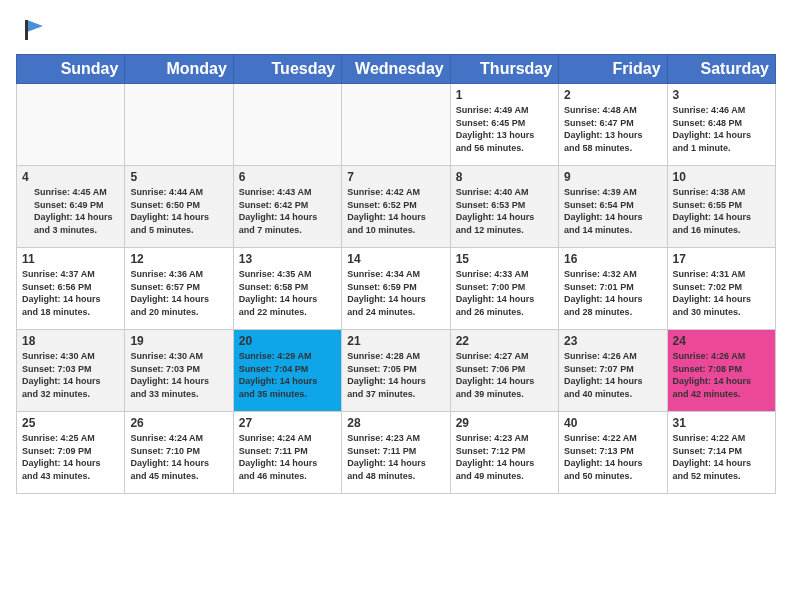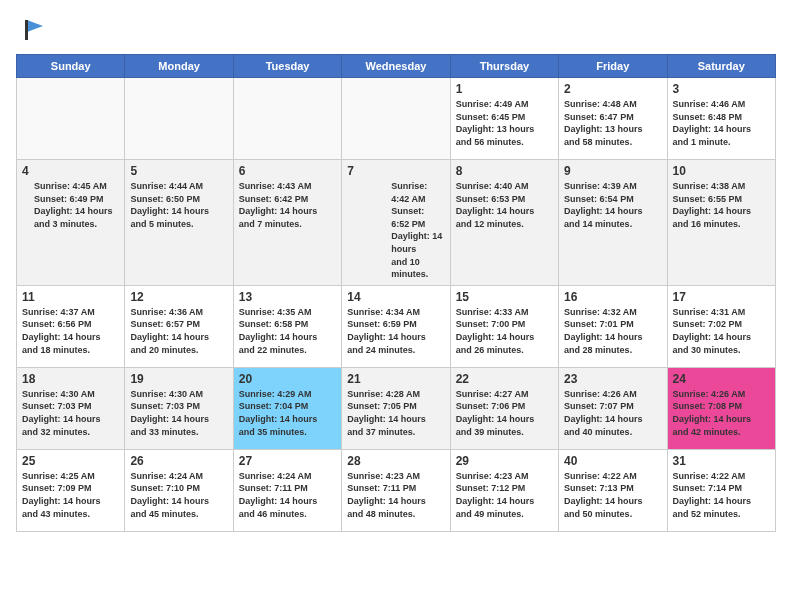--- a/index.html
+++ b/index.html
@@ -54,23 +54,23 @@
       color: #555;
     }
     table {
       width: 100%;
       border-collapse: collapse;
       table-layout: fixed;
     }
     thead th {
       background-color: #4472c4;
       color: white;
-      text-align: center;
+      text-align: right;
       padding: 5px 6px;
-      font-size: 11px;
+      font-size: 16px;
       font-weight: bold;
       border: 1px solid #3a60a8;
     }
     td {
       vertical-align: top;
       border: 1px solid #ccc;
       padding: 4px 5px;
       font-size: 9.5px;
       color: #333;
       height: 82px;
@@ -178,21 +178,21 @@
           </td>
           <td style="background-color: rgb(242, 242, 242);">
             <div class="day-num">6</div>
             <div class="day-detail" style="white-space: pre-line;">Sunrise: 4:43 AM
 Sunset: 6:42 PM
 Daylight: 14 hours
 and 7 minutes.</div>
           </td>
           <td style="background-color: rgb(242, 242, 242);">
             <div class="day-num">7</div>
-            <div class="day-detail" style="white-space: pre-line; margin-left: 44px;">Sunrise: 4:42 AM
+            <div class="day-detail" style="white-space: pre-line;">Sunrise: 4:42 AM
 Sunset: 6:52 PM
 Daylight: 14 hours
 and 10 minutes.</div>
           </td>
           <td style="background-color: rgb(242, 242, 242);">
             <div class="day-num">8</div>
             <div class="day-detail" style="white-space: pre-line;">Sunrise: 4:40 AM
 Sunset: 6:53 PM
 Daylight: 14 hours
 and 12 minutes.</div>
@@ -271,21 +271,21 @@
 Daylight: 14 hours
 and 32 minutes.</div>
           </td>
           <td style="background-color: rgb(242, 242, 242);">
             <div class="day-num">19</div>
             <div class="day-detail" style="white-space: pre-line;">Sunrise: 4:30 AM
 Sunset: 7:03 PM
 Daylight: 14 hours
 and 33 minutes.</div>
           </td>
-          <td style="background-color: #7dd3fc;">
+          <td style="background-color: #0ea5e9;">
             <div class="day-num">20</div>
             <div class="day-detail" style="white-space: pre-line;">Sunrise: 4:29 AM
 Sunset: 7:04 PM
 Daylight: 14 hours
 and 35 minutes.</div>
           </td>
           <td style="background-color: rgb(242, 242, 242);">
             <div class="day-num">21</div>
             <div class="day-detail" style="white-space: pre-line;">Sunrise: 4:28 AM
 Sunset: 7:05 PM

